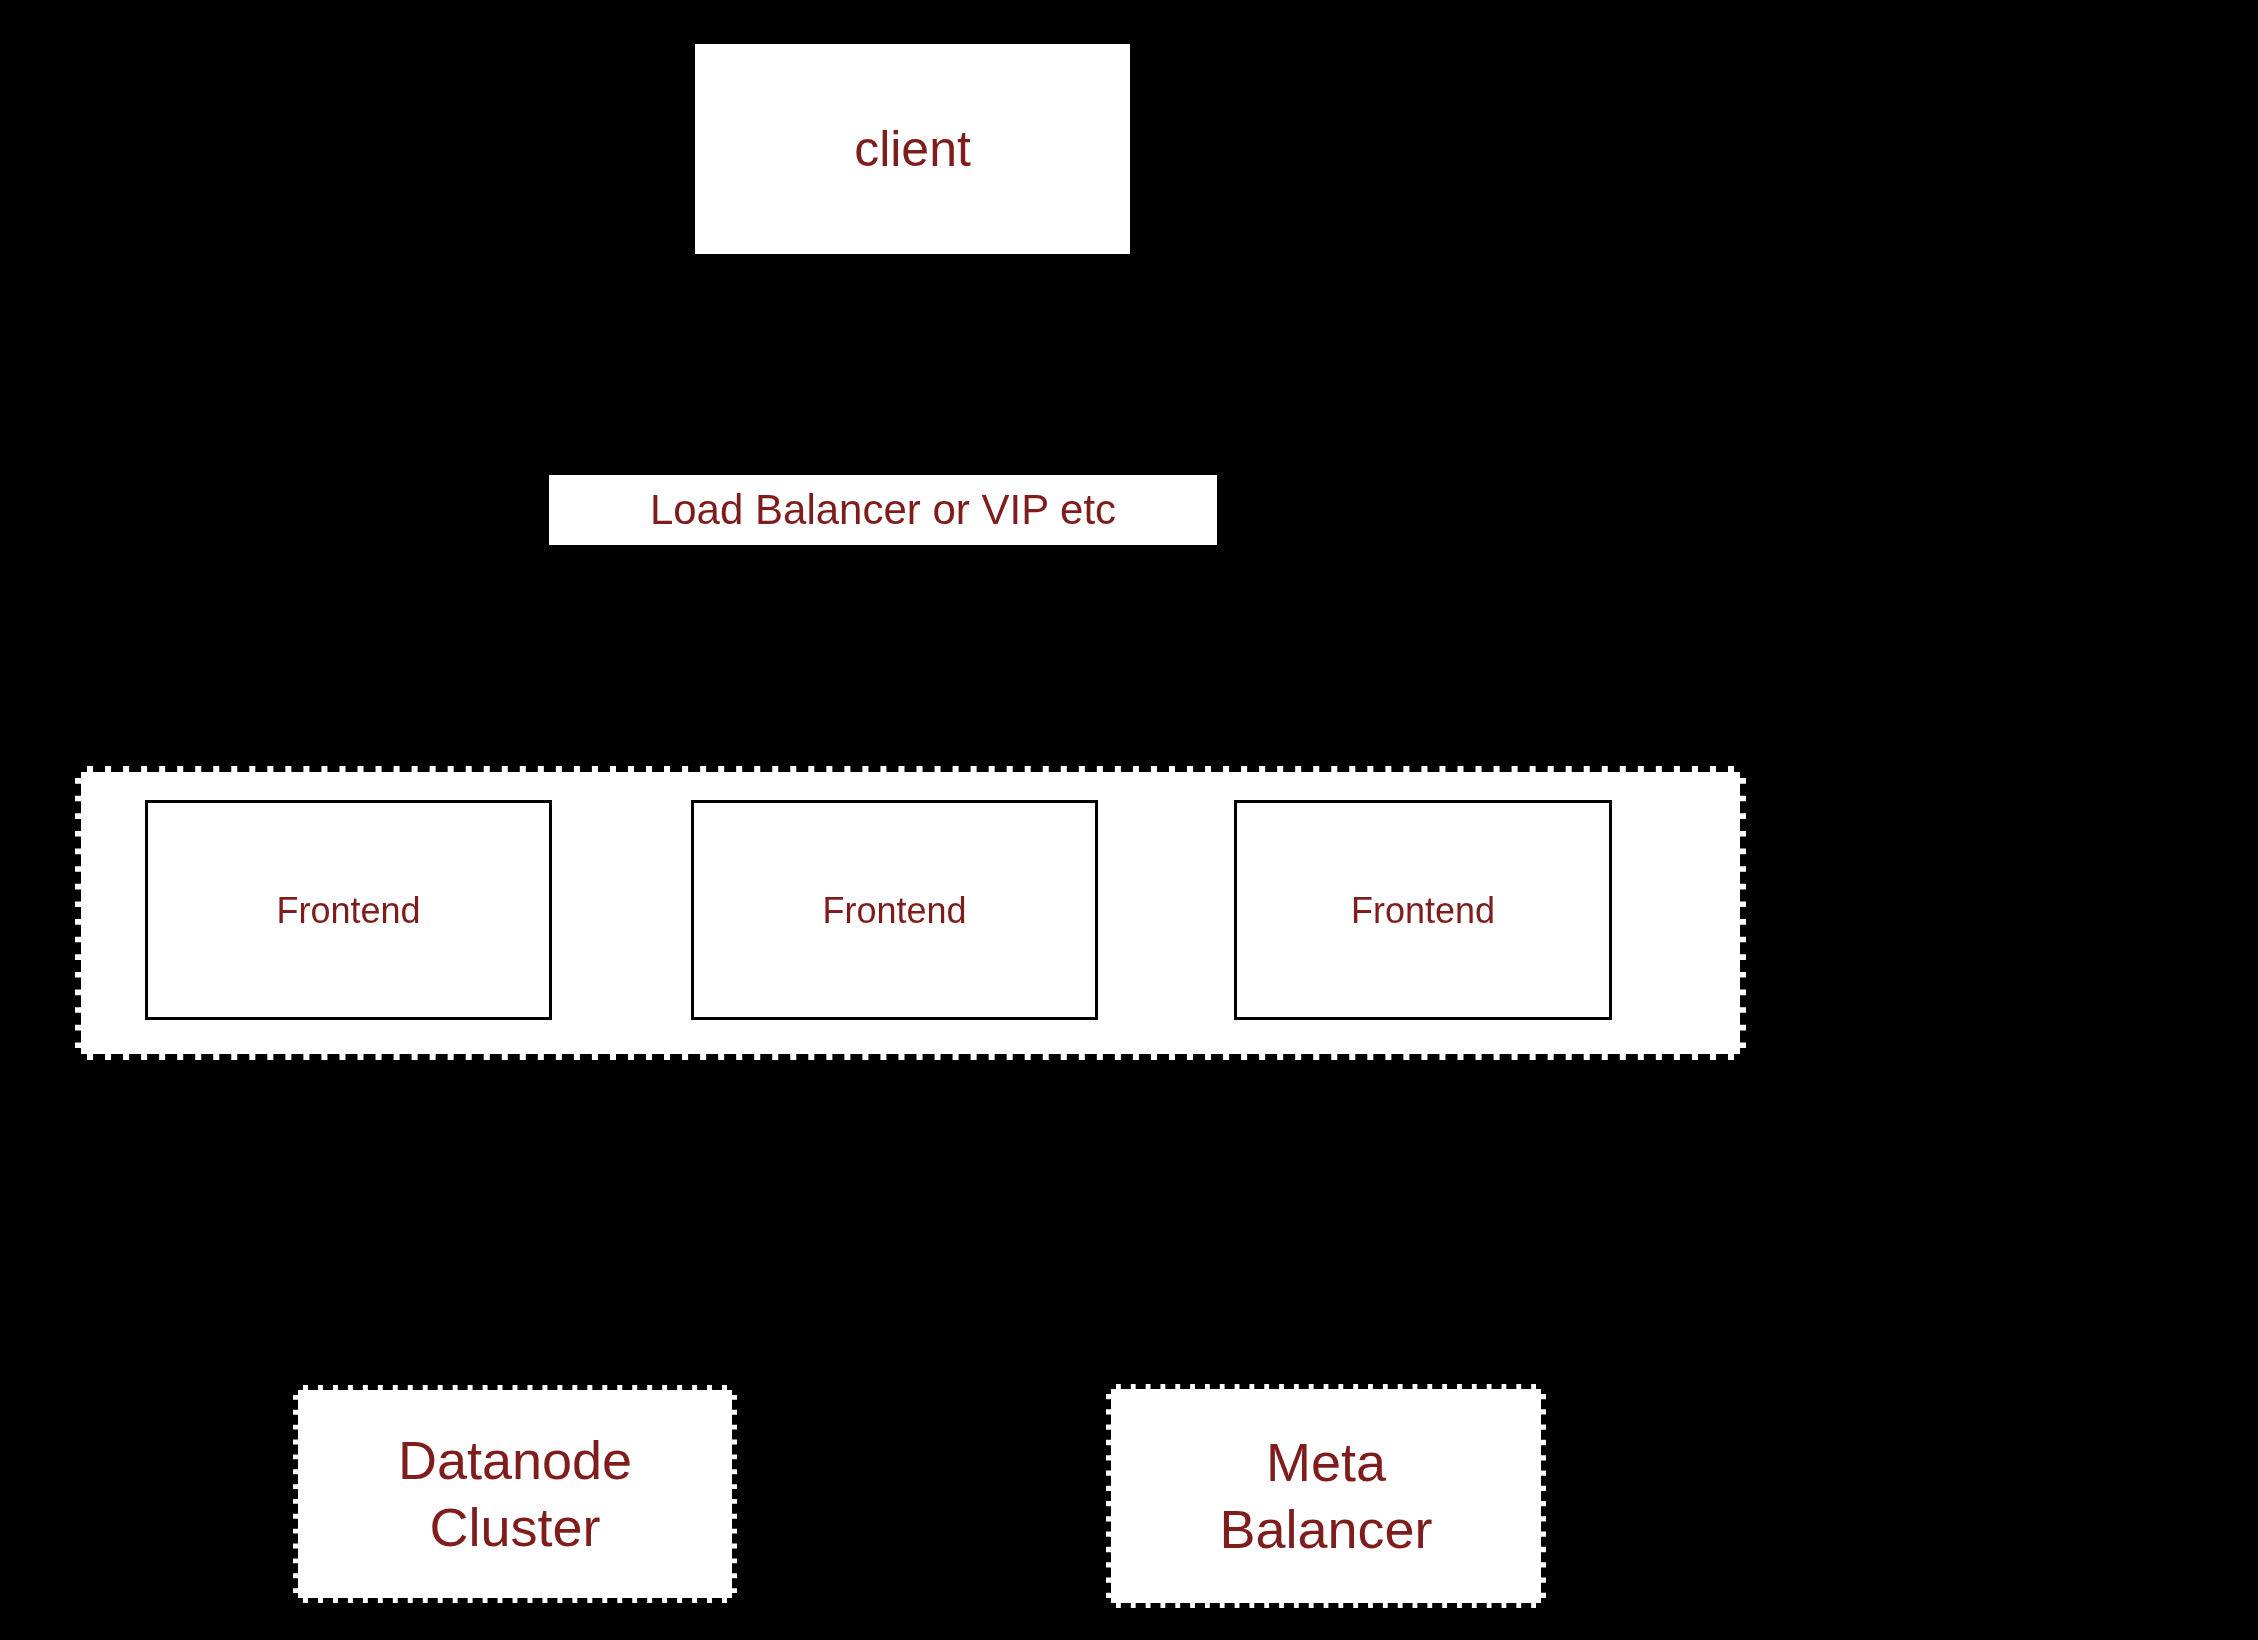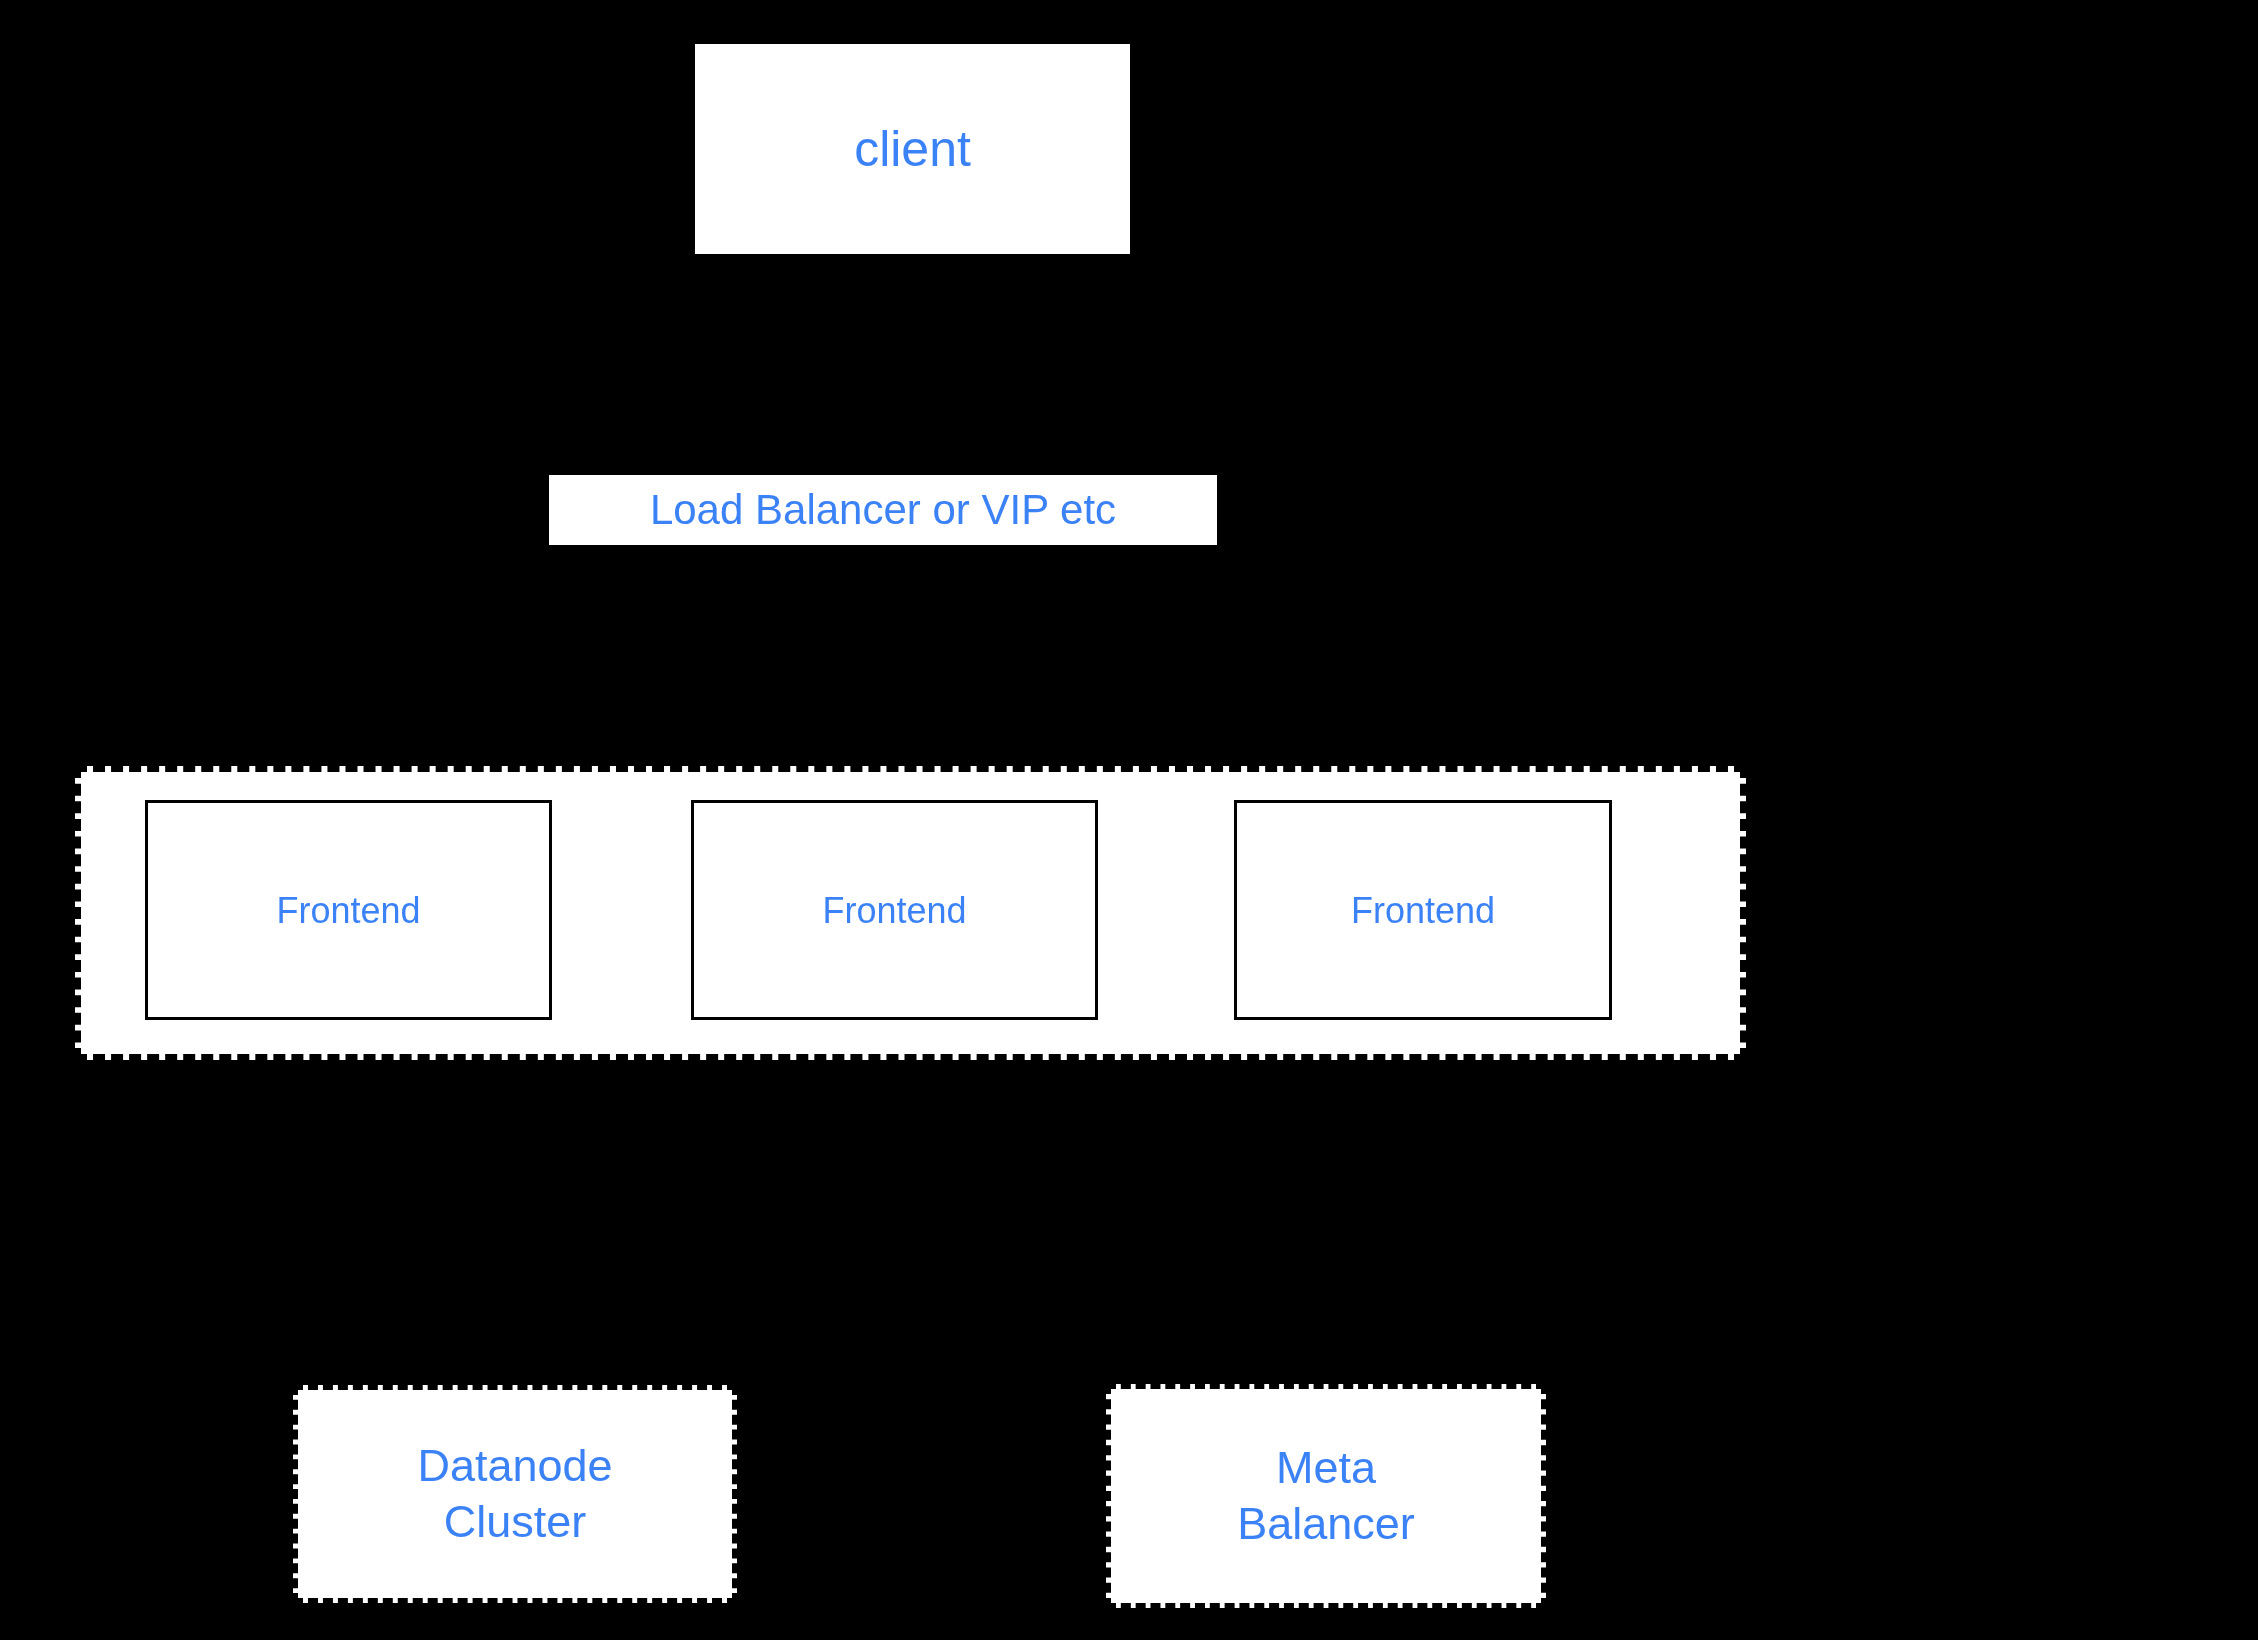--- a/index.html
+++ b/index.html
@@ -15,21 +15,21 @@
     overflow: hidden;
     font-family: "Liberation Sans", sans-serif;
     -webkit-font-smoothing: antialiased;
   }
 
   
   .node {
     position: absolute;
     box-sizing: border-box;
     background: #ffffff;
-    color: #3b82f6;
+    color: #7f1d1d;
     display: flex;
     align-items: center;
     justify-content: center;
     text-align: center;
     line-height: 1.25;
     white-space: pre-line;
   }
 
   
   .node.client-box {
@@ -72,21 +72,21 @@
     font-size: 36px;
   }
   .node.frontend-1 { left: 145px; }
   .node.frontend-2 { left: 691px; width: 407px; }
   .node.frontend-3 { left: 1234px; width: 378px; }
 
   
   .node.cluster-box {
     background: #ffffff;
     border: 5.5px dashed #000000;
-    font-size: 45px;
+    font-size: 54px;
   }
   .node.datanode-cluster {
     left: 293px;
     top: 1385px;
     width: 444px;
     height: 218px;
   }
   .node.meta-cluster {
     left: 1106px;
     top: 1384px;

